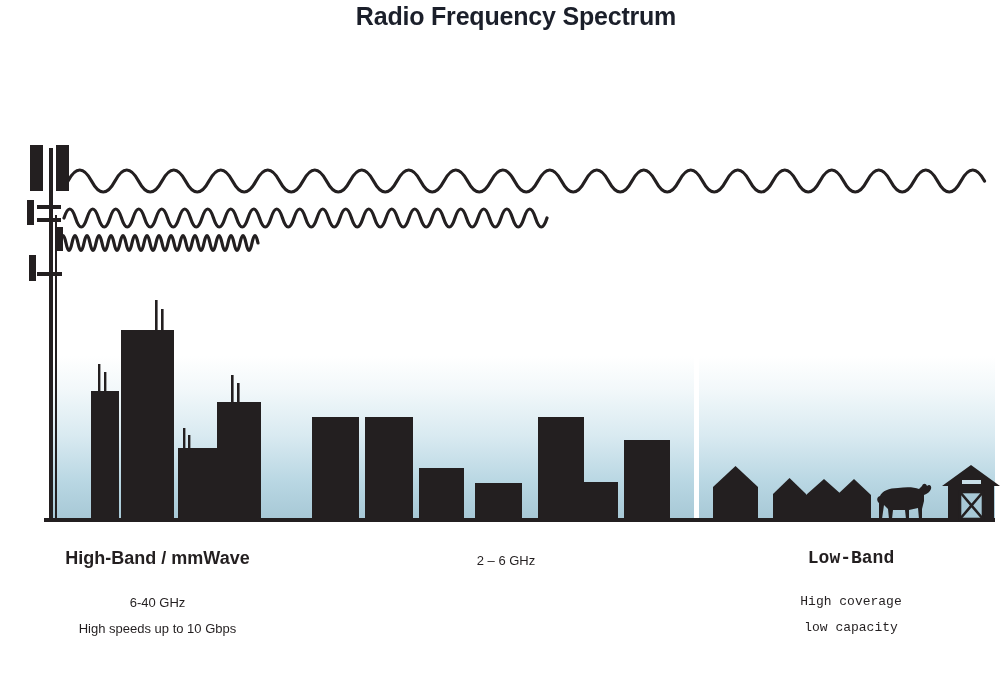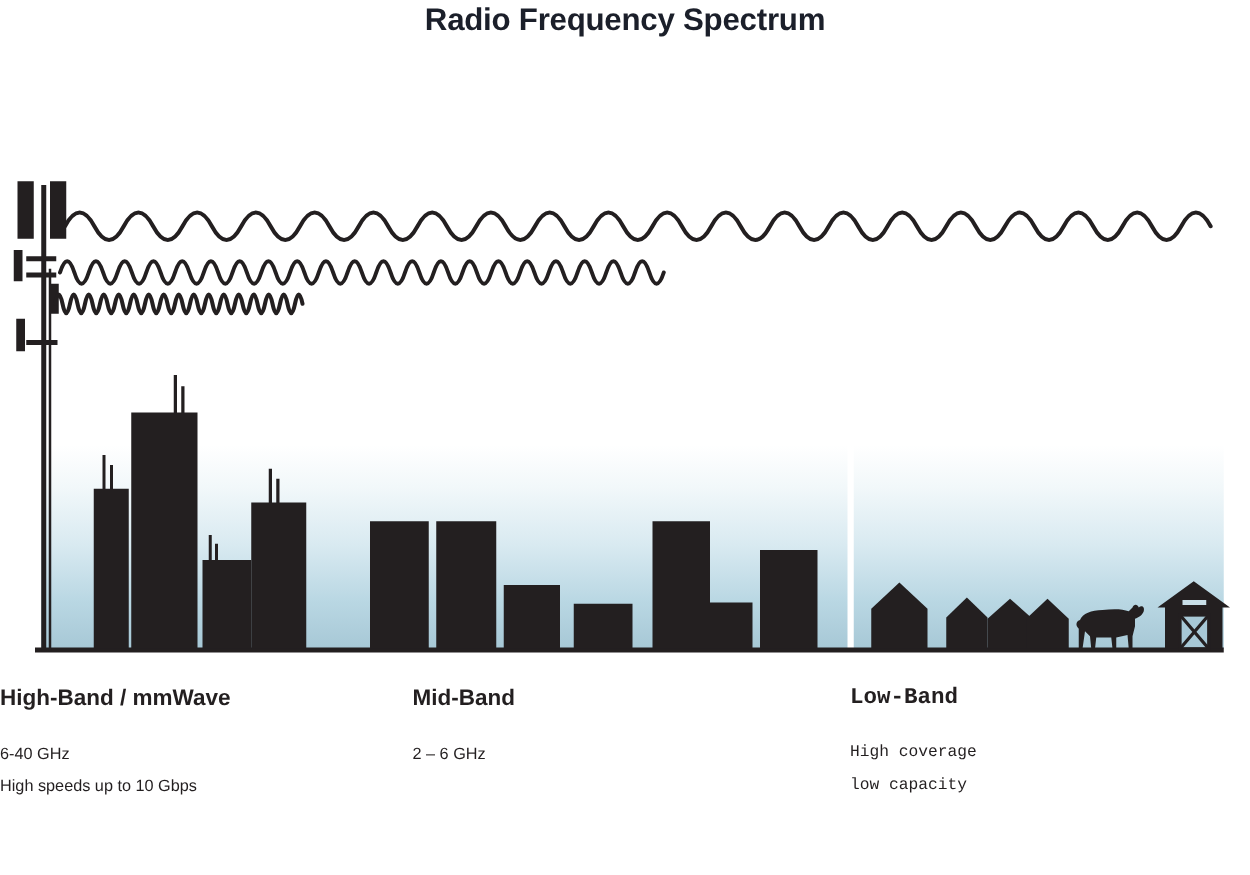--- a/index.html
+++ b/index.html
@@ -3,21 +3,21 @@
 <meta charset="utf-8">
 <style>
   html,body{margin:0;padding:0;}
   body{
     width:1000px;height:700px;
     background:#ffffff;
     font-family:"Liberation Sans", sans-serif;
     overflow:hidden;
     position:relative;
   }
-  #stage{position:absolute;left:0;top:0;width:980px;height:700px;}
+  #stage{position:absolute;left:16px;top:0;width:980px;height:700px;}
 
   .title{
     position:absolute;left:0;top:2px;width:1000px;
     text-align:center;
     font-size:25px;font-weight:bold;
     color:#1b1f2a;
     letter-spacing:-0.2px;
   }
 
   
@@ -34,21 +34,21 @@
     background:#231f20;
   }
 
   
   .tower-part{position:absolute;background:#231f20;}
 
   
   svg.layer{position:absolute;left:0;top:0;width:1000px;height:700px;overflow:visible;}
 
   
-  .caption{position:absolute;text-align:left;}
+  .caption{position:absolute;text-align:center;}
   .cap-title{font-size:18px;font-weight:bold;color:#231f20;margin-bottom:21px;}
   .cap-line{font-size:13px;color:#231f20;line-height:26px;}
   #cap-high{left:0px;top:548px;width:283px;}
   #cap-mid{left:330px;top:548px;width:320px;}
   #cap-low{left:680px;top:548px;width:310px;font-family:Liberation Mono, monospace;}
 </style>
 </head>
 <body>
 
 <div id="stage">
@@ -171,21 +171,20 @@
 
   </svg>
 
   <div class="caption" id="cap-high">
     <div class="cap-title">High-Band / mmWave</div>
     <div class="cap-line">6-40 GHz</div>
     <div class="cap-line">High speeds up to 10 Gbps</div>
   </div>
 
   <div class="caption" id="cap-mid">
-    <div class="cap-title">Mid-Band</div>
     <div class="cap-line">2 – 6 GHz</div>
   </div>
 
   <div class="caption" id="cap-low">
     <div class="cap-title">Low-Band</div>
     <div class="cap-line">High coverage</div>
     <div class="cap-line">low capacity</div>
   </div>
 
 </div>

